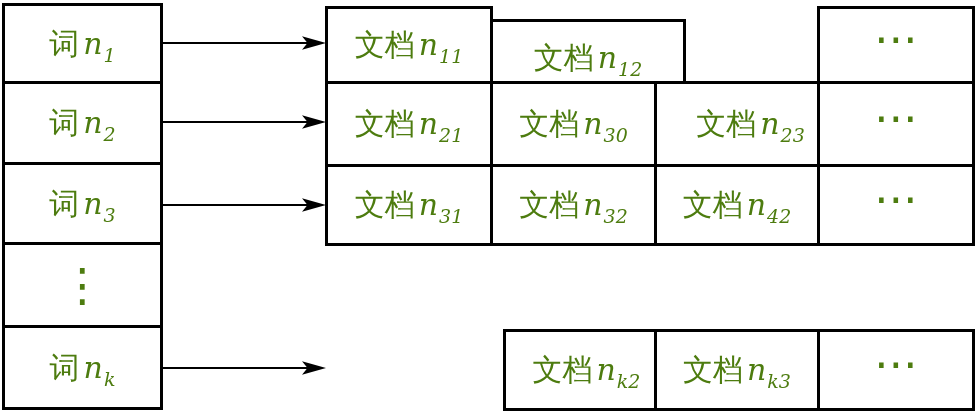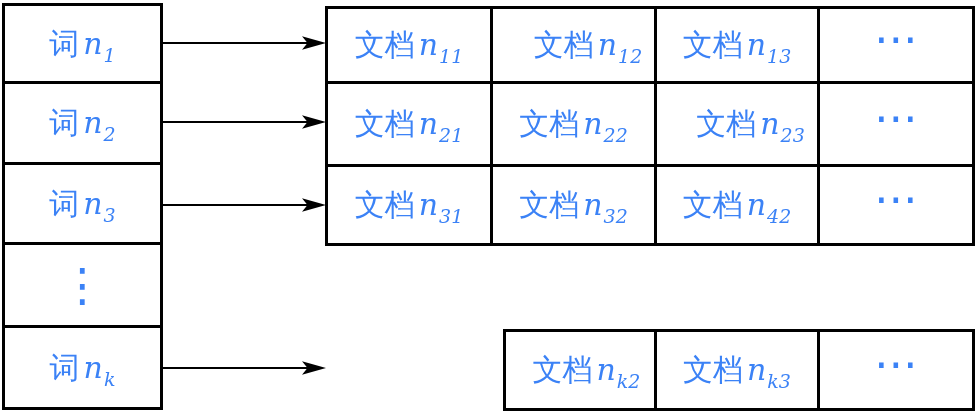--- a/index.html
+++ b/index.html
@@ -2,21 +2,21 @@
 <html><head>
 <meta charset="utf-8">
 <style>
   html, body { margin: 0; padding: 0; background: #ffffff; }
   .canvas {
     position: relative;
     width: 979px;
     height: 413px;
     background: #ffffff;
     font-family: "DejaVu Serif", serif;
-    color: #3b82f6;
+    color: #4d7c0f;
     overflow: hidden;
   }
   .box, .cell {
     position: absolute;
     box-sizing: border-box;
     border: 3px solid #000000;
     background: #ffffff;
     display: flex;
     align-items: center;
     justify-content: center;
@@ -77,37 +77,34 @@
     <span class="vdots">⋮</span>
   </div>
   <div class="box word-box" style="top:325px;height:85px">
     <span class="t"><span class="cjk">词</span><span class="var">n</span><span class="sub">k</span></span>
   </div>
 
   <div class="doc-row" style="top:6px;height:78px">
     <div class="cell" style="left:0;width:168px;top:0;height:78px">
       <span class="t"><span class="cjk">文档</span><span class="var">n</span><span class="sub">11</span></span>
     </div>
-    <div class="cell" style="left:165px;width:196px;top:0;height:78px">
+    <div class="cell" style="left:165px;width:196px;top:13px;height:78px">
       <span class="t"><span class="cjk">文档</span><span class="var">n</span><span class="sub">12</span></span>
-    </div>
-    <div class="cell" style="left:329px;width:166px;top:0;height:78px">
-      <span class="t"><span class="cjk">文档</span><span class="var">n</span><span class="sub">13</span></span>
     </div>
     <div class="cell" style="left:492px;width:158px;top:0;height:78px">
       <span class="hdots">⋯</span>
     </div>
   </div>
 
   <div class="doc-row" style="top:81px;height:86px">
     <div class="cell" style="left:0;width:168px;top:0;height:86px">
       <span class="t"><span class="cjk">文档</span><span class="var">n</span><span class="sub">21</span></span>
     </div>
     <div class="cell" style="left:165px;width:167px;top:0;height:86px">
-      <span class="t"><span class="cjk">文档</span><span class="var">n</span><span class="sub">22</span></span>
+      <span class="t"><span class="cjk">文档</span><span class="var">n</span><span class="sub">30</span></span>
     </div>
     <div class="cell" style="left:329px;width:193px;top:0;height:86px">
       <span class="t"><span class="cjk">文档</span><span class="var">n</span><span class="sub">23</span></span>
     </div>
     <div class="cell" style="left:492px;width:158px;top:0;height:86px">
       <span class="hdots">⋯</span>
     </div>
   </div>
 
   <div class="doc-row" style="top:164px;height:82px">

